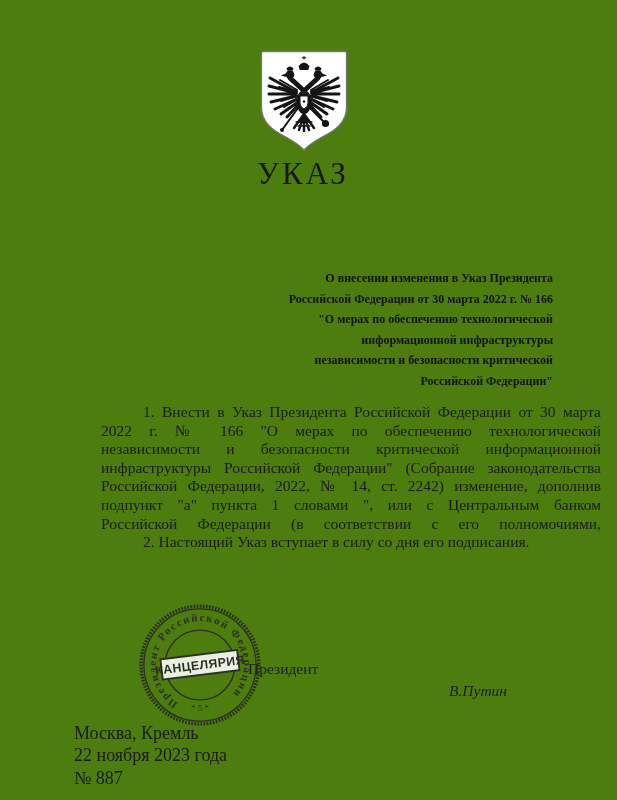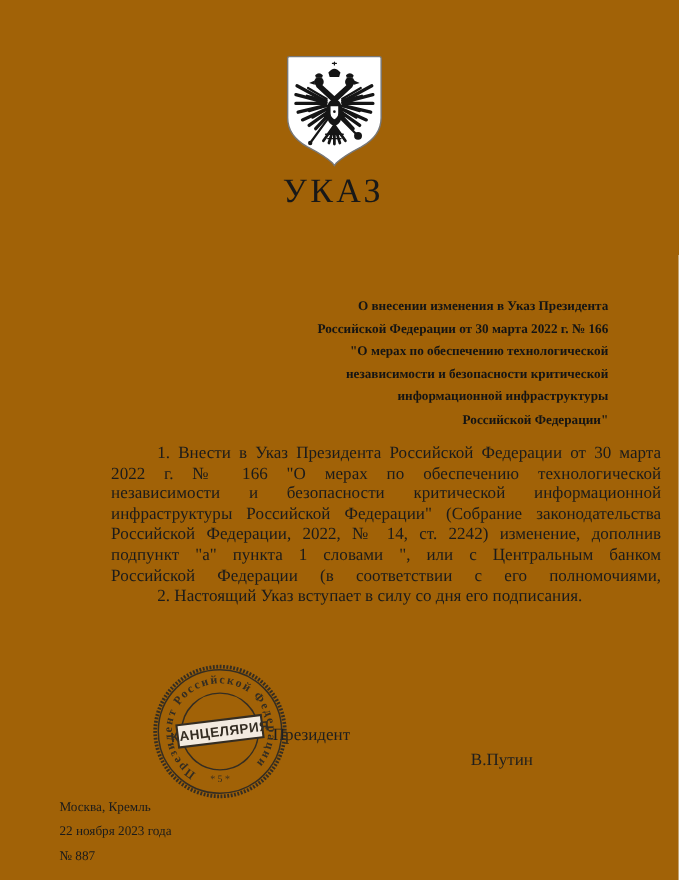--- a/index.html
+++ b/index.html
@@ -1,17 +1,17 @@
 <!DOCTYPE html>
 <html><head>
 <meta charset="utf-8">
 <style>
   html,body { margin:0; padding:0; background:#f0f0f0; }
   .page {
-    position:relative; width:617px; height:800px; background:#a16207;
+    position:relative; width:617px; height:800px; background:#4d7c0f;
     font-family:"Liberation Serif", serif; color:#1e1e1e; overflow:hidden;
     margin:0 auto;
   }
   .emblem { position:absolute; left:256px; top:50px; width:96px; height:102px; }
   .content { position:absolute; left:53px; top:0; width:500px; height:800px; }
   .t-ukaz {
     position:absolute; top:156px; left:0; width:100%; text-align:center;
     font-size:31px; letter-spacing:3px; color:#181818;
   }
   .t-sub {
@@ -24,24 +24,24 @@
   }
   .bodytext {
     position:absolute; top:403px; left:0; width:100%;
     font-size:15.5px; line-height:18.6px; color:#1b1b1b;margin-left:48px;
   }
   .jl { text-align:justify; text-align-last:justify; }
   .ll { text-align:left; }
   .ind { text-indent:42px; }
   .sig-title1 { position:absolute; left:195px; top:660px; font-size:15.5px; }
   .sig-title2 { position:absolute; left:170px; top:682px; font-size:15.5px; }
-  .sig-name   { position:absolute; left:375px; top:682px; font-size:15.5px; }
+  .sig-name   { position:absolute; left:396px; top:682px; font-size:15.5px;font-style:italic; }
   .footer {
-    position:absolute; left:1px; top:722px;
-    font-size:12px; line-height:22.3px; color:#1b1b1b;
+    position:absolute; left:21px; top:722px;
+    font-size:18px; line-height:22.3px; color:#1b1b1b;
   }
   .stamp {
     position:absolute; left:134px; top:599px; width:132px; height:132px;
     z-index:5; opacity:0.88;
   }
 </style>
 </head>
 <body>
 
 <div class="page">
@@ -78,22 +78,22 @@
   </div>
 
   <div class="content">
 
     <div class="t-ukaz">УКАЗ</div>
 
     <div class="subject">
       <div>О внесении изменения в Указ Президента</div>
       <div>Российской Федерации от 30 марта 2022 г. № 166</div>
       <div>"О мерах по обеспечению технологической</div>
+      <div>информационной инфраструктуры</div>
       <div>независимости и безопасности критической</div>
-      <div>информационной инфраструктуры</div>
       <div>Российской Федерации"</div>
     </div>
 
     <div class="bodytext">
       <div class="jl ind">1. Внести в Указ Президента Российской Федерации от 30 марта</div>
       <div class="jl">2022 г. № 166 "О мерах по обеспечению технологической</div>
       <div class="jl">независимости и безопасности критической информационной</div>
       <div class="jl">инфраструктуры Российской Федерации" (Собрание законодательства</div>
       <div class="jl">Российской Федерации, 2022, № 14, ст. 2242) изменение, дополнив</div>
       <div class="jl">подпункт "а" пункта 1 словами ", или с Центральным банком</div>

